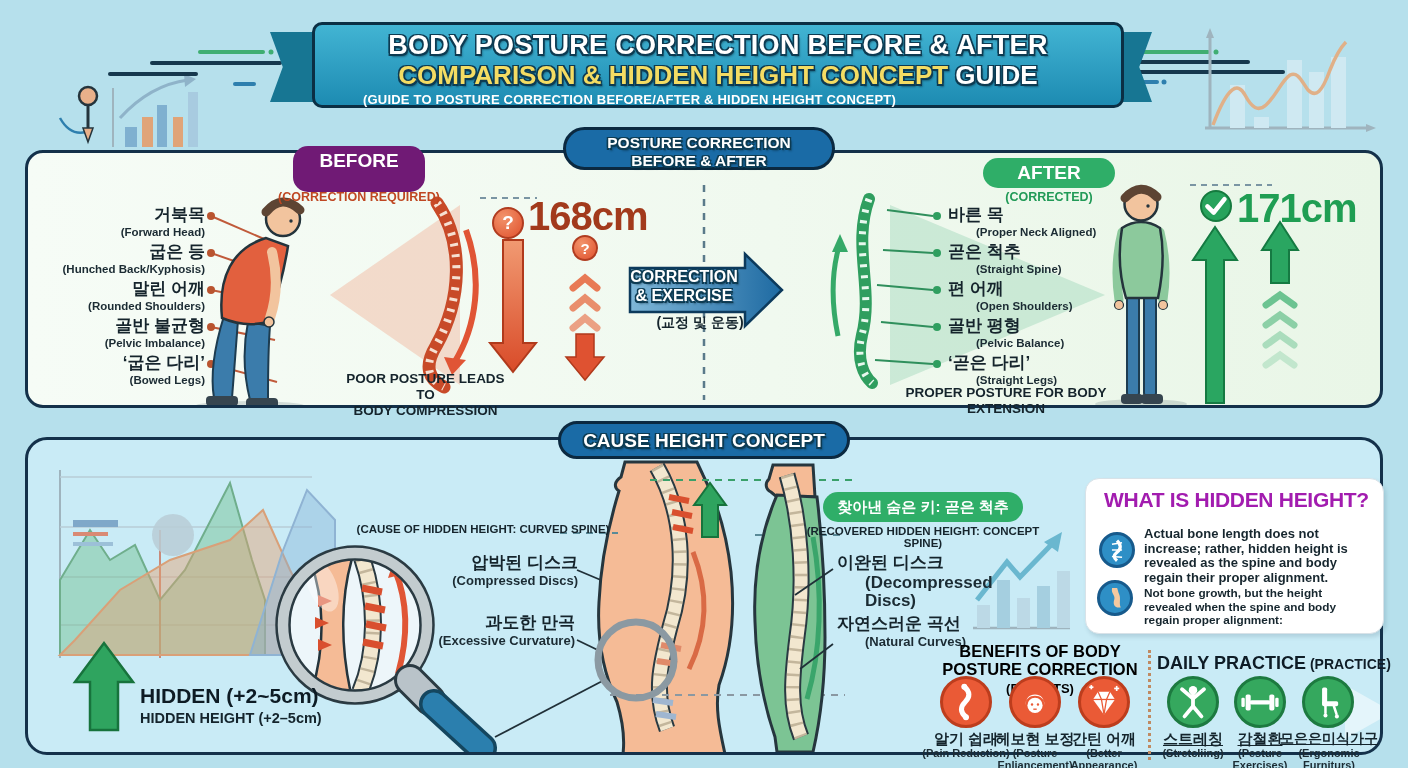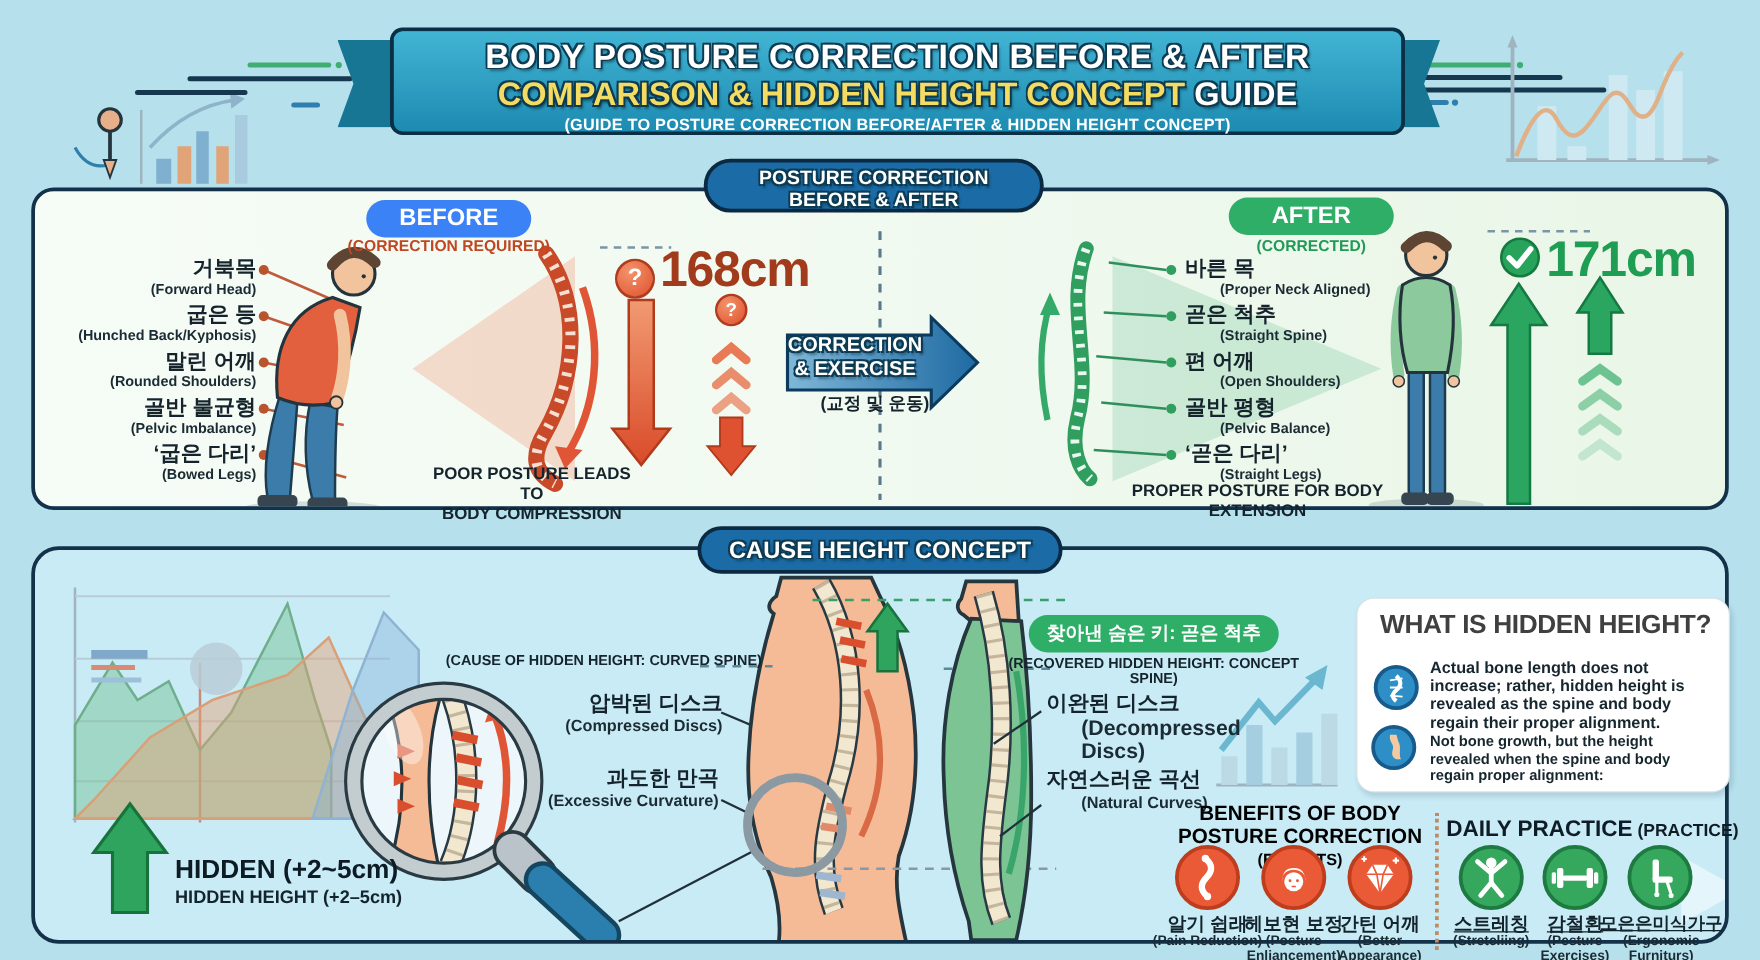--- a/index.html
+++ b/index.html
@@ -14,21 +14,21 @@
   #panel2{left:25px;top:437px;width:1358px;height:318px;border-radius:22px;background:#c9ebf6;z-index:1;}
   #gfx{position:absolute;left:0;top:0;z-index:2;pointer-events:none;}
   .txt{position:absolute;z-index:3;color:#15242c;}
   .banner{position:absolute;left:312px;top:22px;width:812px;height:86px;z-index:3;
     background:linear-gradient(#42b4d3,#1d8bb2);border:3px solid #0b2f44;border-radius:10px;box-sizing:border-box;}
   .tail{position:absolute;top:32px;width:58px;height:70px;background:#177693;z-index:2;}
   .outline{text-shadow:-1.5px -1.5px 0 #0d3b52,1.5px -1.5px 0 #0d3b52,-1.5px 1.5px 0 #0d3b52,1.5px 1.5px 0 #0d3b52,2px 3px 2px rgba(5,35,50,.45);}
   .b1{position:absolute;left:0;right:0;top:5px;font-size:27px;font-weight:900;color:#fff;letter-spacing:.3px;text-align:center;}
   .b2{position:absolute;left:0;right:0;top:35px;font-size:26px;font-weight:900;text-align:center;color:#fff;}
   .b2 .y{color:#f4dc63;}
-  .b3{position:absolute;left:0;right:0;top:67px;font-size:13px;font-weight:800;color:#fff;text-align:center;letter-spacing:.2px;}
+  .b3{position:absolute;left:0;right:0;top:67px;font-size:13px;font-weight:800;color:#fff;letter-spacing:.2px;padding-left:48px;}
   .pill{position:absolute;z-index:4;color:#fff;font-weight:900;text-align:center;box-sizing:border-box;}
   .bluepill{background:#1a6ba6;border:3px solid #0b2940;border-radius:22px;}
   .klabel{position:absolute;z-index:3;line-height:1.05;}
   .klabel .ko{font-size:17px;font-weight:900;color:#15242c;display:block;}
   .klabel .en{font-size:11.5px;font-weight:800;color:#1b2b33;display:block;margin-top:2px;margin-left:28px;}
   .q{position:absolute;z-index:4;border-radius:50%;background:radial-gradient(circle at 35% 30%,#f2936b,#e0512d);
      border:2.5px solid #b03c20;color:#fff;font-weight:900;display:flex;align-items:center;justify-content:center;box-sizing:border-box;}
   .bigcm{position:absolute;z-index:4;font-size:40px;font-weight:900;letter-spacing:-1px;}
   .cap{position:absolute;z-index:3;font-weight:900;color:#15242c;line-height:1.18;}
   .iconcirc{position:absolute;z-index:4;border-radius:50%;box-sizing:border-box;display:flex;align-items:center;justify-content:center;}
@@ -343,21 +343,21 @@
     <div class="b1 outline">BODY POSTURE CORRECTION BEFORE &amp; AFTER</div>
     <div class="b2 outline"><span class="y">COMPARISON &amp; HIDDEN HEIGHT CONCEPT</span><span> GUIDE</span></div>
     <div class="b3">(GUIDE TO POSTURE CORRECTION BEFORE/AFTER &amp; HIDDEN HEIGHT CONCEPT)</div>
   </div>
 
   <div class="pill bluepill outline" style="left:563px;top:127px;width:272px;height:43px;font-size:15.5px;line-height:18px;padding-top:4px;">
     <span>POSTURE CORRECTION</span><br>
     <span>BEFORE &amp; AFTER</span>
   </div>
 
-  <div class="pill" style="left:293px;top:160px;width:132px;height:30px;background:#3b82f6;border-radius:15px;font-size:19px;line-height:30px;">BEFORE</div>
+  <div class="pill" style="left:293px;top:146px;width:132px;height:46px;background:#701a75;border-radius:15px;font-size:19px;line-height:30px;">BEFORE</div>
   <div class="txt c" style="left:263px;top:190px;width:192px;font-size:12.5px;font-weight:900;color:#bf4722;">(CORRECTION REQUIRED)</div>
 
   <div class="klabel r" style="left:25px;top:206px;width:180px;">
       <span class="ko">거북목</span>
       <span class="en">(Forward Head)</span>
     </div>
   <div class="klabel r" style="left:25px;top:243px;width:180px;">
       <span class="ko">굽은 등</span>
       <span class="en">(Hunched Back/Kyphosis)</span>
     </div>
@@ -442,21 +442,21 @@
   <div class="klabel" style="left:837px;top:554px;width:190px;">
       <span class="ko" style="font-size:17px;">이완된 디스크</span>
       <span class="en" style="font-size:17px;">(Decompressed Discs)</span>
     </div>
   <div class="klabel" style="left:837px;top:615px;width:190px;">
       <span class="ko" style="font-size:17px;">자연스러운 곡선</span>
       <span class="en" style="font-size:13px;">(Natural Curves)</span>
     </div>
 
   <div class="whatbox">
-    <div class="abs" style="left:18px;top:9px;font-size:21px;font-weight:900;color:#404040;letter-spacing:-0.3px;">WHAT IS HIDDEN HEIGHT?</div>
+    <div class="abs" style="left:18px;top:9px;font-size:21px;font-weight:900;color:#a21caf;letter-spacing:-0.3px;">WHAT IS HIDDEN HEIGHT?</div>
     <div class="abs" style="left:13px;top:53px;width:36px;height:36px;border-radius:50%;background:#2e8fc6;border:3px solid #175a8c;box-sizing:border-box;display:flex;align-items:center;justify-content:center;">
       <svg width="26" height="26" viewBox="0 0 36 36">
           <g stroke="#fff" fill="none">
             <path d="M18 5 C24 11 24 16 18 21 C13 25 13 29 18 33" stroke-width="4.5"></path>
             <line x1="11" y1="10" x2="25" y2="8" stroke-width="2"></line>
             <line x1="11" y1="18" x2="25" y2="18" stroke-width="2"></line>
             <line x1="11" y1="27" x2="25" y2="28" stroke-width="2"></line>
           </g>
         </svg>
     </div>

